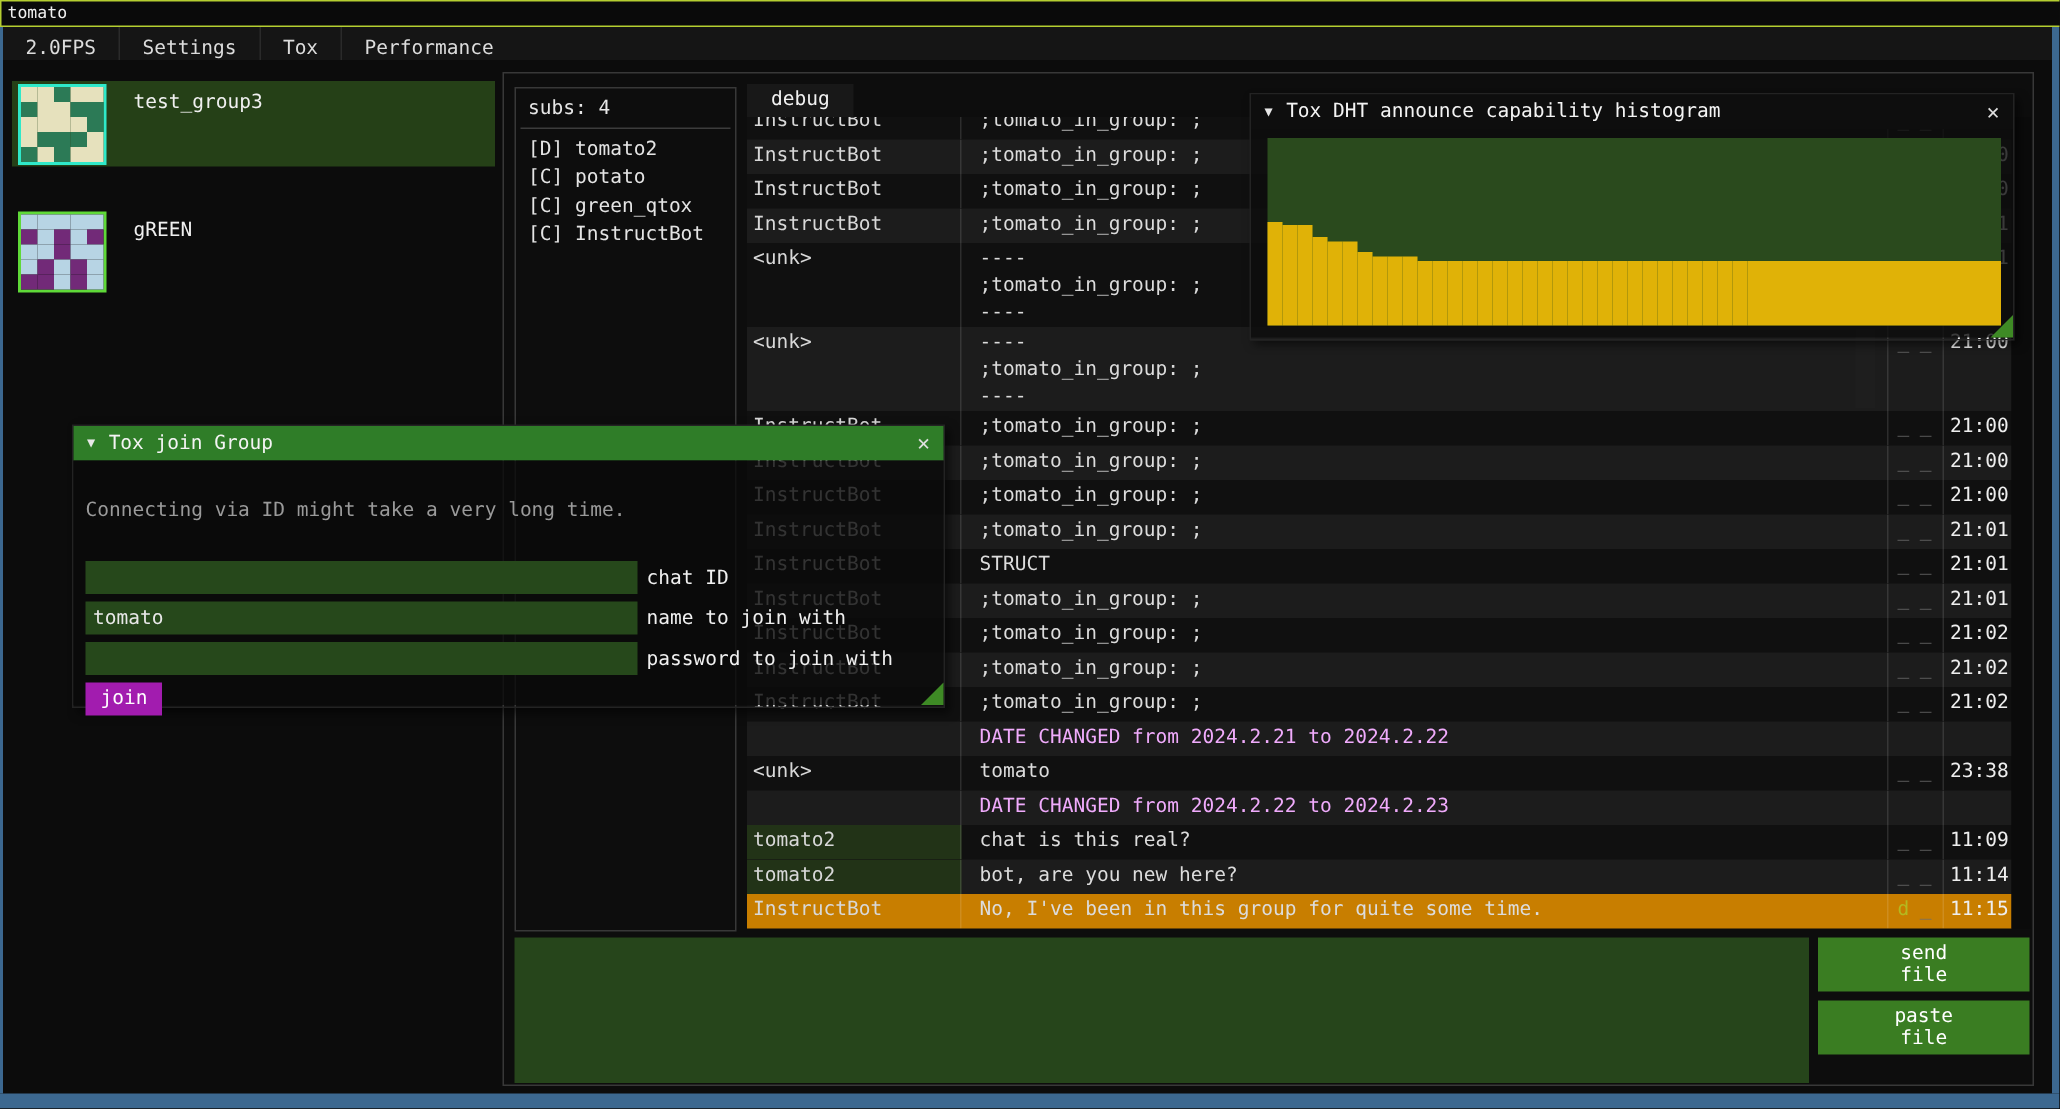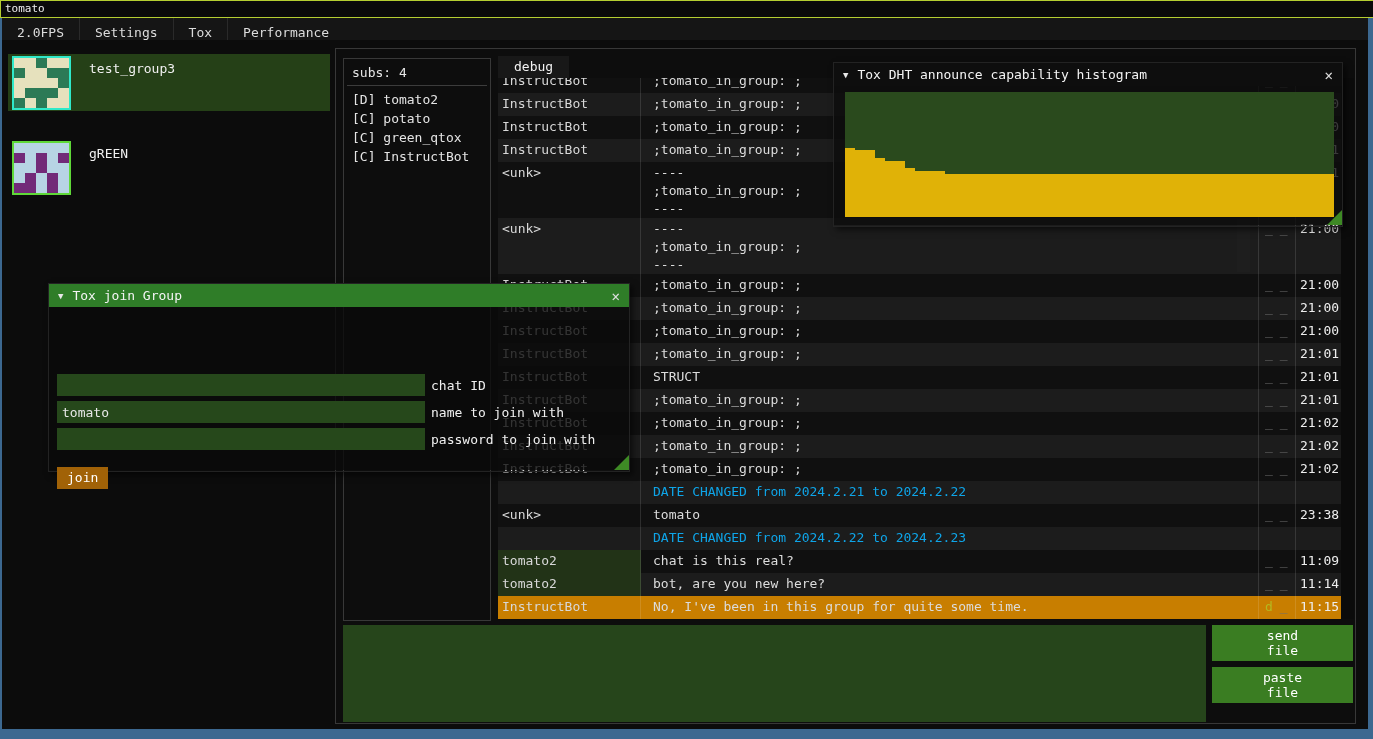--- a/index.html
+++ b/index.html
@@ -48,21 +48,21 @@
   .row.hl{background:#c87e00;}
   .cell{flex:none;border-right:1px solid rgba(255,255,255,0.12);overflow:hidden;}
   .c-name{width:138px;padding-left:4px;color:#d8d8d8;}
   .c-msg{width:605px;padding-left:12px;color:#dcdcdc;white-space:pre;line-height:18px;padding-top:2px;}
   .c-flags{width:30px;padding-left:6px;color:#6e6e6e;}
   .c-time{width:44px;padding-left:4px;color:#eeeeee;}
   .row .c-name,.row .c-flags,.row .c-time{line-height:22px;}
   .row.multi .c-name,.row.multi .c-flags,.row.multi .c-time{line-height:22px;}
   .name-member{background:#223317;}
   .row.hl .c-name{background:transparent;}
-  .sys .c-msg{color:#0ea5e9;}
+  .sys .c-msg{color:#f0abfc;}
   .flag-d{color:#b4b920;margin-right:7px;}
   .flag-u{margin-right:7px;}
   .row.clipped{height:15px;}
   .row.clipped .cell{margin-top:-8px;}
 
   
   .sb-track{background:#0b0b0b;}
   .cell-sb-track{left:1237px;top:219px;width:13px;height:53px;background:#1e1e1e;}
   .main-sb-track{left:1341px;top:78px;width:13px;height:541px;}
 
@@ -87,22 +87,22 @@
   .bar{flex:1 1 auto;background:#e0b207;}
 
   .join-window{left:48px;top:283px;width:580px;height:187px;}
   .join-title{background:#2f7d28;}
   .join-body{position:relative;width:100%;height:163px;background:rgba(10,10,10,0.8);}
   .join-desc{position:absolute;left:8px;color:#9a9a9a;white-space:pre;}
   .jfield{position:absolute;left:8px;display:flex;align-items:center;}
   .jfield input{width:368px;height:22px;background:#26481b;border:none;outline:none;
     color:#e8e8e8;font-family:inherit;font-size:13px;padding:0 5px;box-sizing:border-box;}
   .jfield .jlabel{margin-left:6px;color:#f0f0f0;white-space:pre;}
-  .join-btn{position:absolute;left:8px;top:160px;height:22px;line-height:22px;padding:0 10px;
-    background:#a16207;color:#fff;cursor:pointer;}
+  .join-btn{position:absolute;left:8px;top:148px;height:22px;line-height:22px;padding:0 10px;
+    background:#a21caf;color:#fff;cursor:pointer;}
 </style>
 </head>
 <body>
 
 <div class="abs wm-titlebar">
   <span>tomato</span>
 </div>
 <div class="abs wm-edge wm-left"></div>
 <div class="abs wm-edge wm-right"></div>
 <div class="abs wm-edge wm-bottom"></div>
@@ -407,20 +407,21 @@
   </div>
 </div>
 
 <div class="abs window join-window">
   <div class="win-title join-title">
     <span class="collapse-icon">▼</span>
     <span>Tox join Group</span>
     <span class="close-icon">✕</span>
   </div>
   <div class="join-body">
+    <div class="join-desc" style="top:26px;">Connecting via ID might take a very long time.</div>
     <div>
         <div class="jfield" style="top: 67px;">
           <input value="" style="">
           <span class="jlabel">chat ID</span>
         </div>
         <div class="jfield" style="top: 94px;">
           <input value="tomato" style="">
           <span class="jlabel">name to join with</span>
         </div>
         <div class="jfield" style="top: 121px;">

